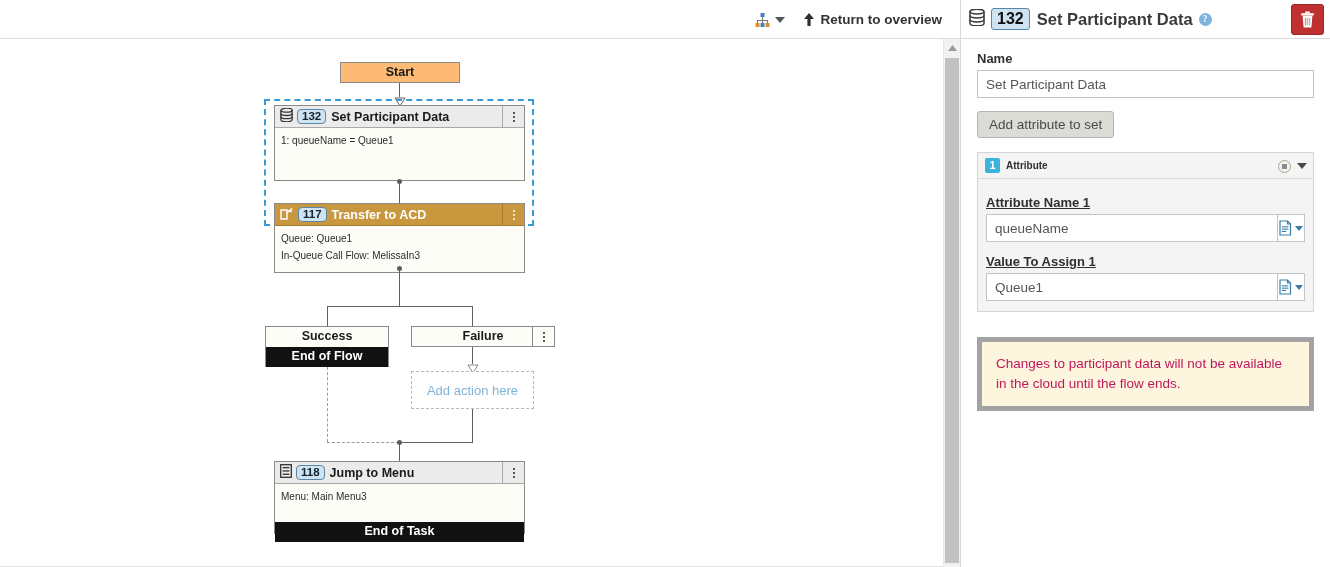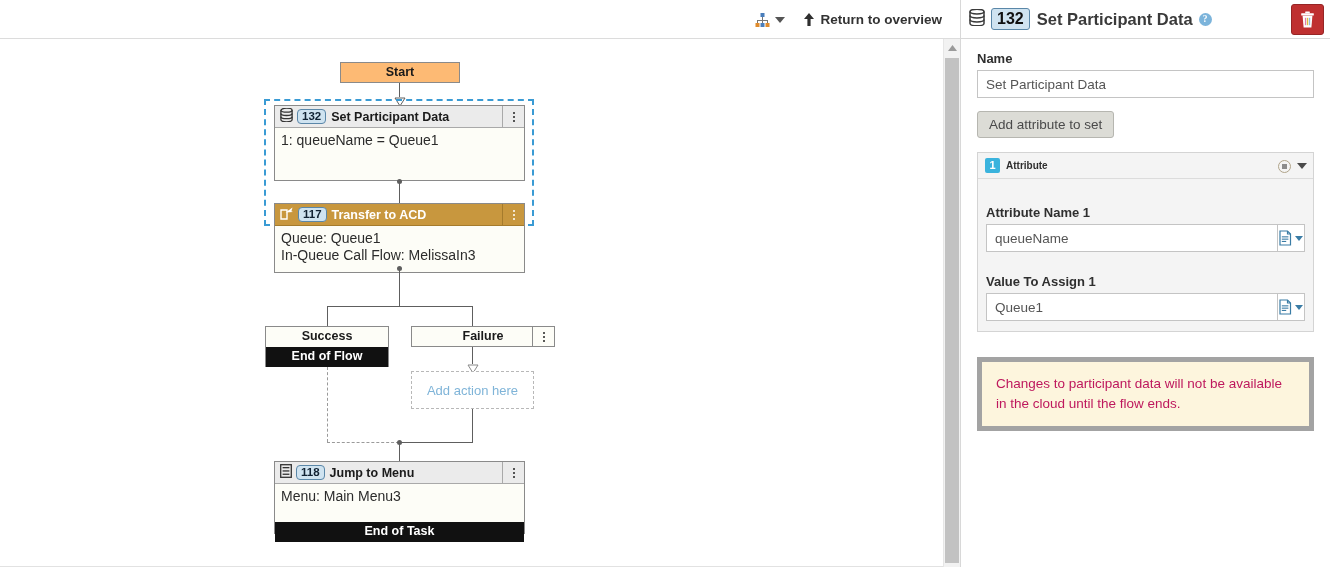--- a/index.html
+++ b/index.html
@@ -143,21 +143,21 @@
     flex-direction: column; gap: 2px;
     background: transparent;
     cursor: pointer;
   }
   .node-header.gold .kebab { border-left: 1px solid #a57b2c; }
   .kdot { width: 2px; height: 2px; background: #222; border-radius: 50%; }
   .node-header.gold .kdot { background: #ffffff; }
 
   .node-body {
     padding: 4px 6px;
-    font-size: 14px;
+    font-size: 10px;
     color: #2b2b2b;
     line-height: 17px;
   }
 
   .black-bar {
     background: #111111;
     color: #ffffff;
     font-weight: bold;
     font-size: 12.5px;
     text-align: center;
@@ -317,21 +317,21 @@
     text-align:center; line-height:15px;
     border-radius: 2px;
     margin-right: 6px;
   }
   .attr-title { font-size: 10px; font-weight: bold; color: #2f2f2f; }
   .attr-head-right {
     position: absolute; right: 6px; top: 0;
     height: 26px; display:flex; align-items:center; gap:6px;
   }
   .attr-card-body { padding: 4px 8px 10px 8px; background: #f4f4f4; }
-  .attr-card-body .field-label { margin-top: 22px; }
+  .attr-card-body .field-label { margin-top: 12px; text-decoration: underline; }
   .input-with-ico { display:flex; }
   .input-with-ico .text-input { border-right: none; }
   .ico-btn {
     width: 31px; height: 28px;
     border: 1px solid #c4c4c4;
     background: #fff;
     display:flex; align-items:center; justify-content:center; gap:2px;
     cursor: pointer;
   }
   .mini-caret {

